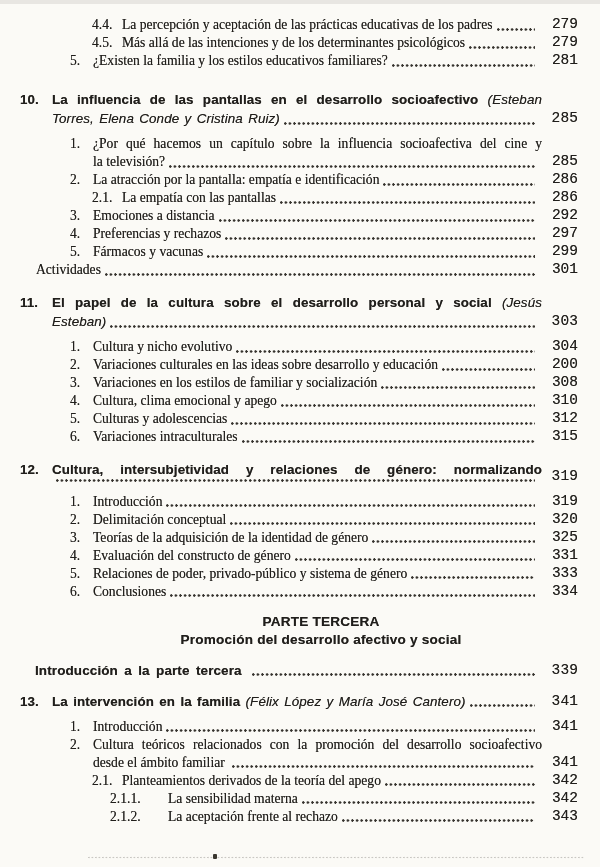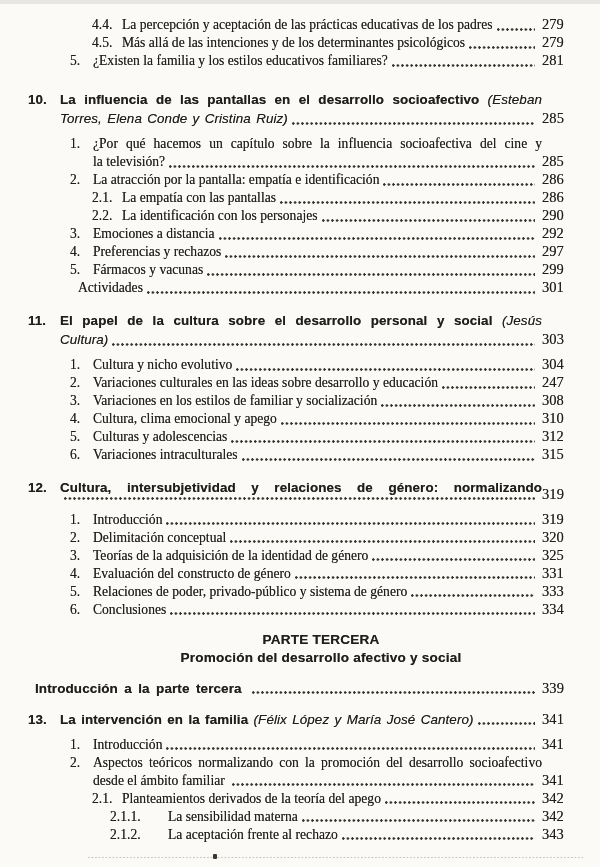--- a/index.html
+++ b/index.html
@@ -49,47 +49,47 @@
     background-image: radial-gradient(circle at 1.3px 1.5px, #36332e 1.05px, rgba(0,0,0,0) 1.45px);
     background-size: 4.6px 3px;
     background-repeat: repeat-x;
     background-position: left bottom;
   }
   .pg {
     position: absolute;
     right: 0;
     bottom: 2.5px;
     width: 36px;
-    text-align: left;
-    font-family: Liberation Serif, serif;
+    text-align: right;
+    font-family: Liberation Mono, monospace;
     font-weight: normal;
     font-style: normal;
     font-size: 14.5px;
     line-height: 1;
   }
 
   
   .l1, .l2, .l3, .flush {
     font-family: "Liberation Serif", serif;
     font-size: 13.6px;
     line-height: 18px;
   }
   .l1    { padding-left: 70px;  }  .l1 .num { width: 23px; }
   .l2    { padding-left: 92px;  }  .l2 .num { width: 30px; }
   .l3    { padding-left: 110px; }  .l3 .num { width: 58px; }
-  .flush { padding-left: 78px;  }
+  .flush { padding-left: 36px;  }
   .l1 .line.just .txt, .l2 .line.just .txt { word-spacing: 1.5px; }
 
   
   .ch {
     font-family: "Liberation Sans", sans-serif;
     font-weight: bold;
     font-size: 13.4px;
     line-height: 19px;
-    padding-left: 28px;
+    padding-left: 20px;
     word-spacing: 1.5px;
     letter-spacing: 0.1px;
     margin-bottom: 7px;
   }
   .ch .num { width: 32px; }
 
   
   .b0 {
     font-family: "Liberation Sans", sans-serif;
     font-weight: bold;
@@ -204,28 +204,20 @@
         </div>
       </div>
       <div class="entry l2">
         <div class="line">
           <span class="num">2.1.</span>
           <span class="txt"><span>La empatía con las pantallas</span></span>
           <span class="leader"></span>
           <span class="pg">286</span>
         </div>
       </div>
-      <div class="entry l2">
-        <div class="line">
-          <span class="num">2.2.</span>
-          <span class="txt"><span>La identificación con los personajes</span></span>
-          <span class="leader"></span>
-          <span class="pg">290</span>
-        </div>
-      </div>
       <div class="entry l1">
         <div class="line">
           <span class="num">3.</span>
           <span class="txt"><span>Emociones a distancia</span></span>
           <span class="leader"></span>
           <span class="pg">292</span>
         </div>
       </div>
       <div class="entry l1">
         <div class="line">
@@ -250,39 +242,39 @@
           <span class="pg">301</span>
         </div>
       </div>
       <div class="entry ch mt14">
         <div class="line just">
           <span class="num">11.</span>
           <span class="txt"><span>El papel de la cultura sobre el desarrollo personal y social </span><span class="seg-it">(Jesús</span></span>
         </div>
         <div class="line">
           <span class="num"></span>
-          <span class="txt"><span class="seg-it">Cultura)</span></span>
+          <span class="txt"><span class="seg-it">Esteban)</span></span>
           <span class="leader"></span>
           <span class="pg">303</span>
         </div>
       </div>
       <div class="entry l1">
         <div class="line">
           <span class="num">1.</span>
           <span class="txt"><span>Cultura y nicho evolutivo</span></span>
           <span class="leader"></span>
           <span class="pg">304</span>
         </div>
       </div>
       <div class="entry l1">
         <div class="line">
           <span class="num">2.</span>
           <span class="txt"><span>Variaciones culturales en las ideas sobre desarrollo y educación</span></span>
           <span class="leader"></span>
-          <span class="pg">247</span>
+          <span class="pg">200</span>
         </div>
       </div>
       <div class="entry l1">
         <div class="line">
           <span class="num">3.</span>
           <span class="txt"><span>Variaciones en los estilos de familiar y socialización</span></span>
           <span class="leader"></span>
           <span class="pg">308</span>
         </div>
       </div>
@@ -394,21 +386,21 @@
         <div class="line">
           <span class="num">1.</span>
           <span class="txt"><span>Introducción</span></span>
           <span class="leader"></span>
           <span class="pg">341</span>
         </div>
       </div>
       <div class="entry l1">
         <div class="line just">
           <span class="num">2.</span>
-          <span class="txt"><span>Aspectos teóricos normalizando con la promoción del desarrollo socioafectivo</span></span>
+          <span class="txt"><span>Cultura teóricos relacionados con la promoción del desarrollo socioafectivo</span></span>
         </div>
         <div class="line">
           <span class="num"></span>
           <span class="txt"><span>desde el ámbito familiar </span></span>
           <span class="leader"></span>
           <span class="pg">341</span>
         </div>
       </div>
       <div class="entry l2">
         <div class="line">

